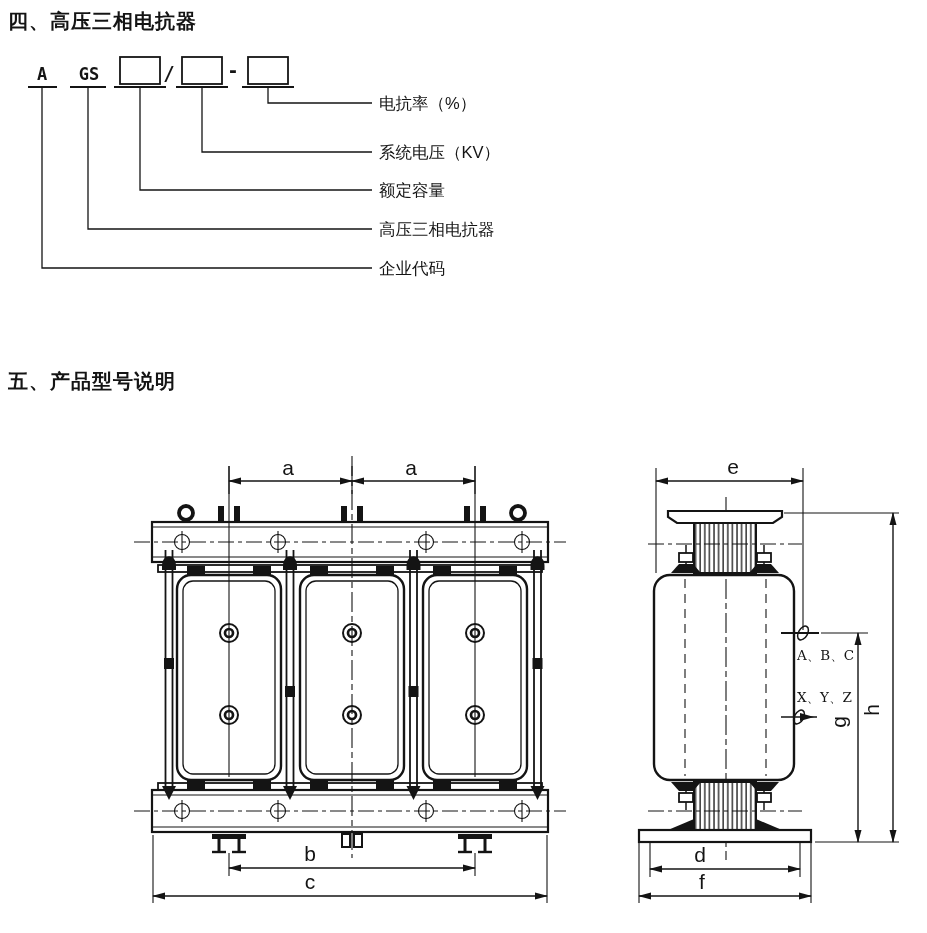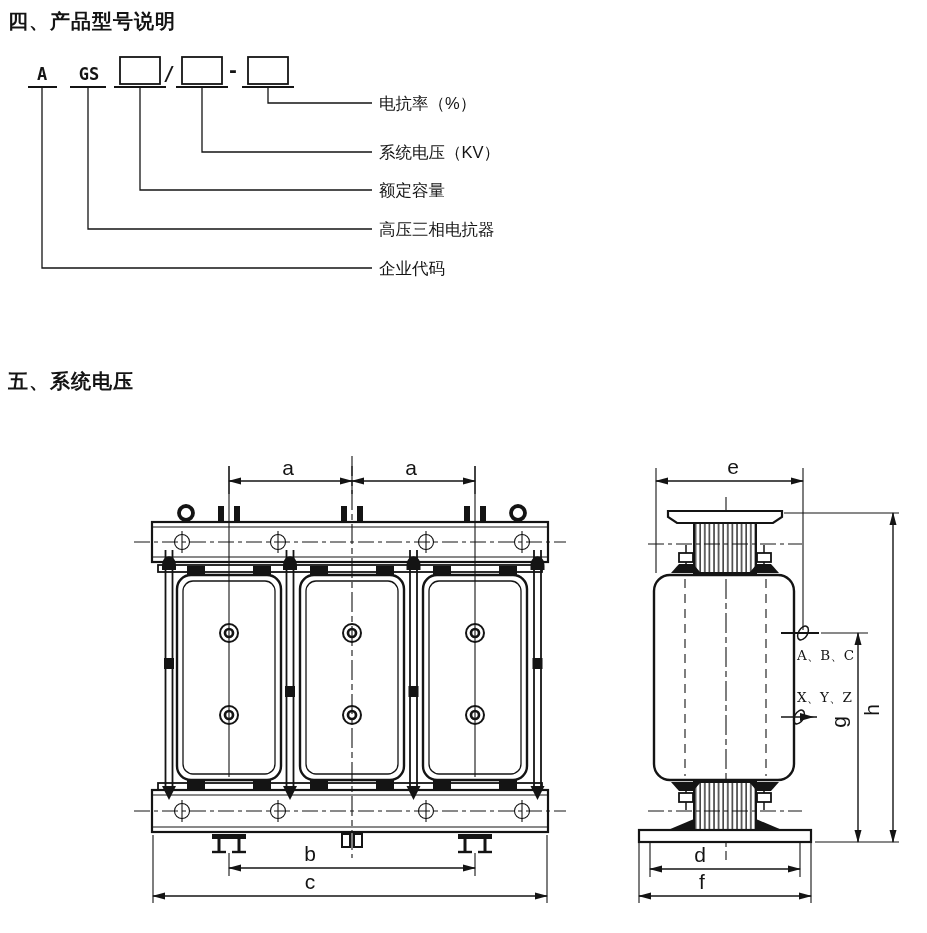--- a/index.html
+++ b/index.html
@@ -24,22 +24,22 @@
   .t-code{font-family:"DejaVu Sans Mono",monospace;font-weight:700;font-size:17px}
   .t-sym{font-family:"DejaVu Sans Mono",monospace;font-weight:700;font-size:19px}
   .t-callout{font-size:16.5px}
   .t-term{font-family:"DejaVu Serif",serif;font-size:13.5px}
 </style>
 </head>
 <body>
 
 <div class="page">
 
-  <h2 class="sec-title" id="title-model">四、产品型号说明</h2>
-  <h2 class="sec-title" id="title-dims">五、系统电压</h2>
+  <h2 class="sec-title" id="title-model">四、高压三相电抗器</h2>
+  <h2 class="sec-title" id="title-dims">五、产品型号说明</h2>
 
   <svg class="overlay" width="927" height="933" viewBox="0 0 927 933">
     <defs>
       <marker id="arr" markerWidth="13" markerHeight="9" refX="12" refY="4.5" orient="auto-start-reverse" markerUnits="userSpaceOnUse">
         <path d="M0,1 L13,4.5 L0,8 Z" fill="#141414"></path>
       </marker>
       <pattern id="vhatch" width="4.6" height="6" patternUnits="userSpaceOnUse">
         <rect width="4.6" height="6" fill="#fff"></rect>
         <line x1="1" y1="0" x2="1" y2="6" stroke="#141414" stroke-width="1.3"></line>
       </pattern>

